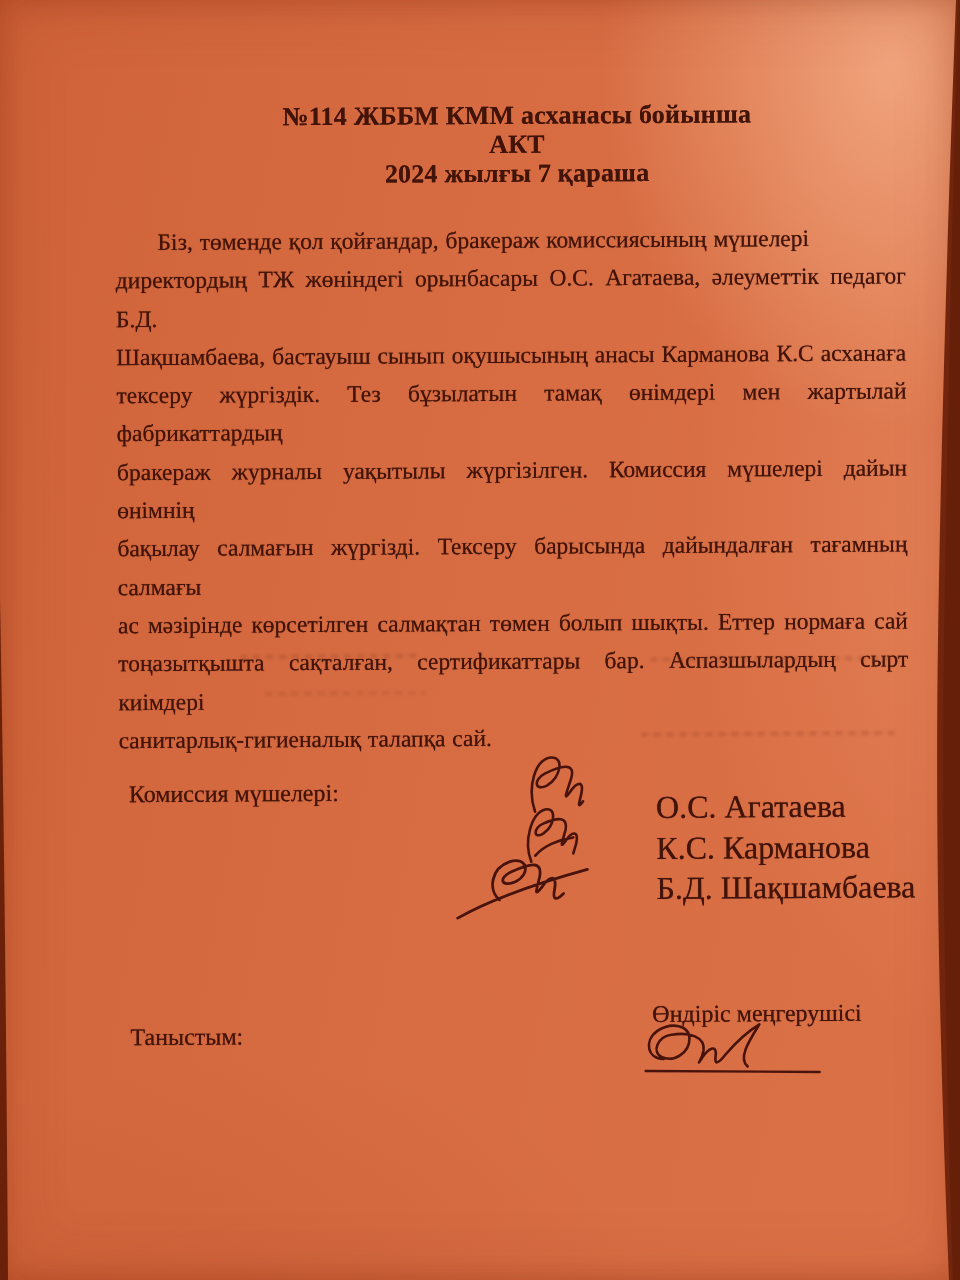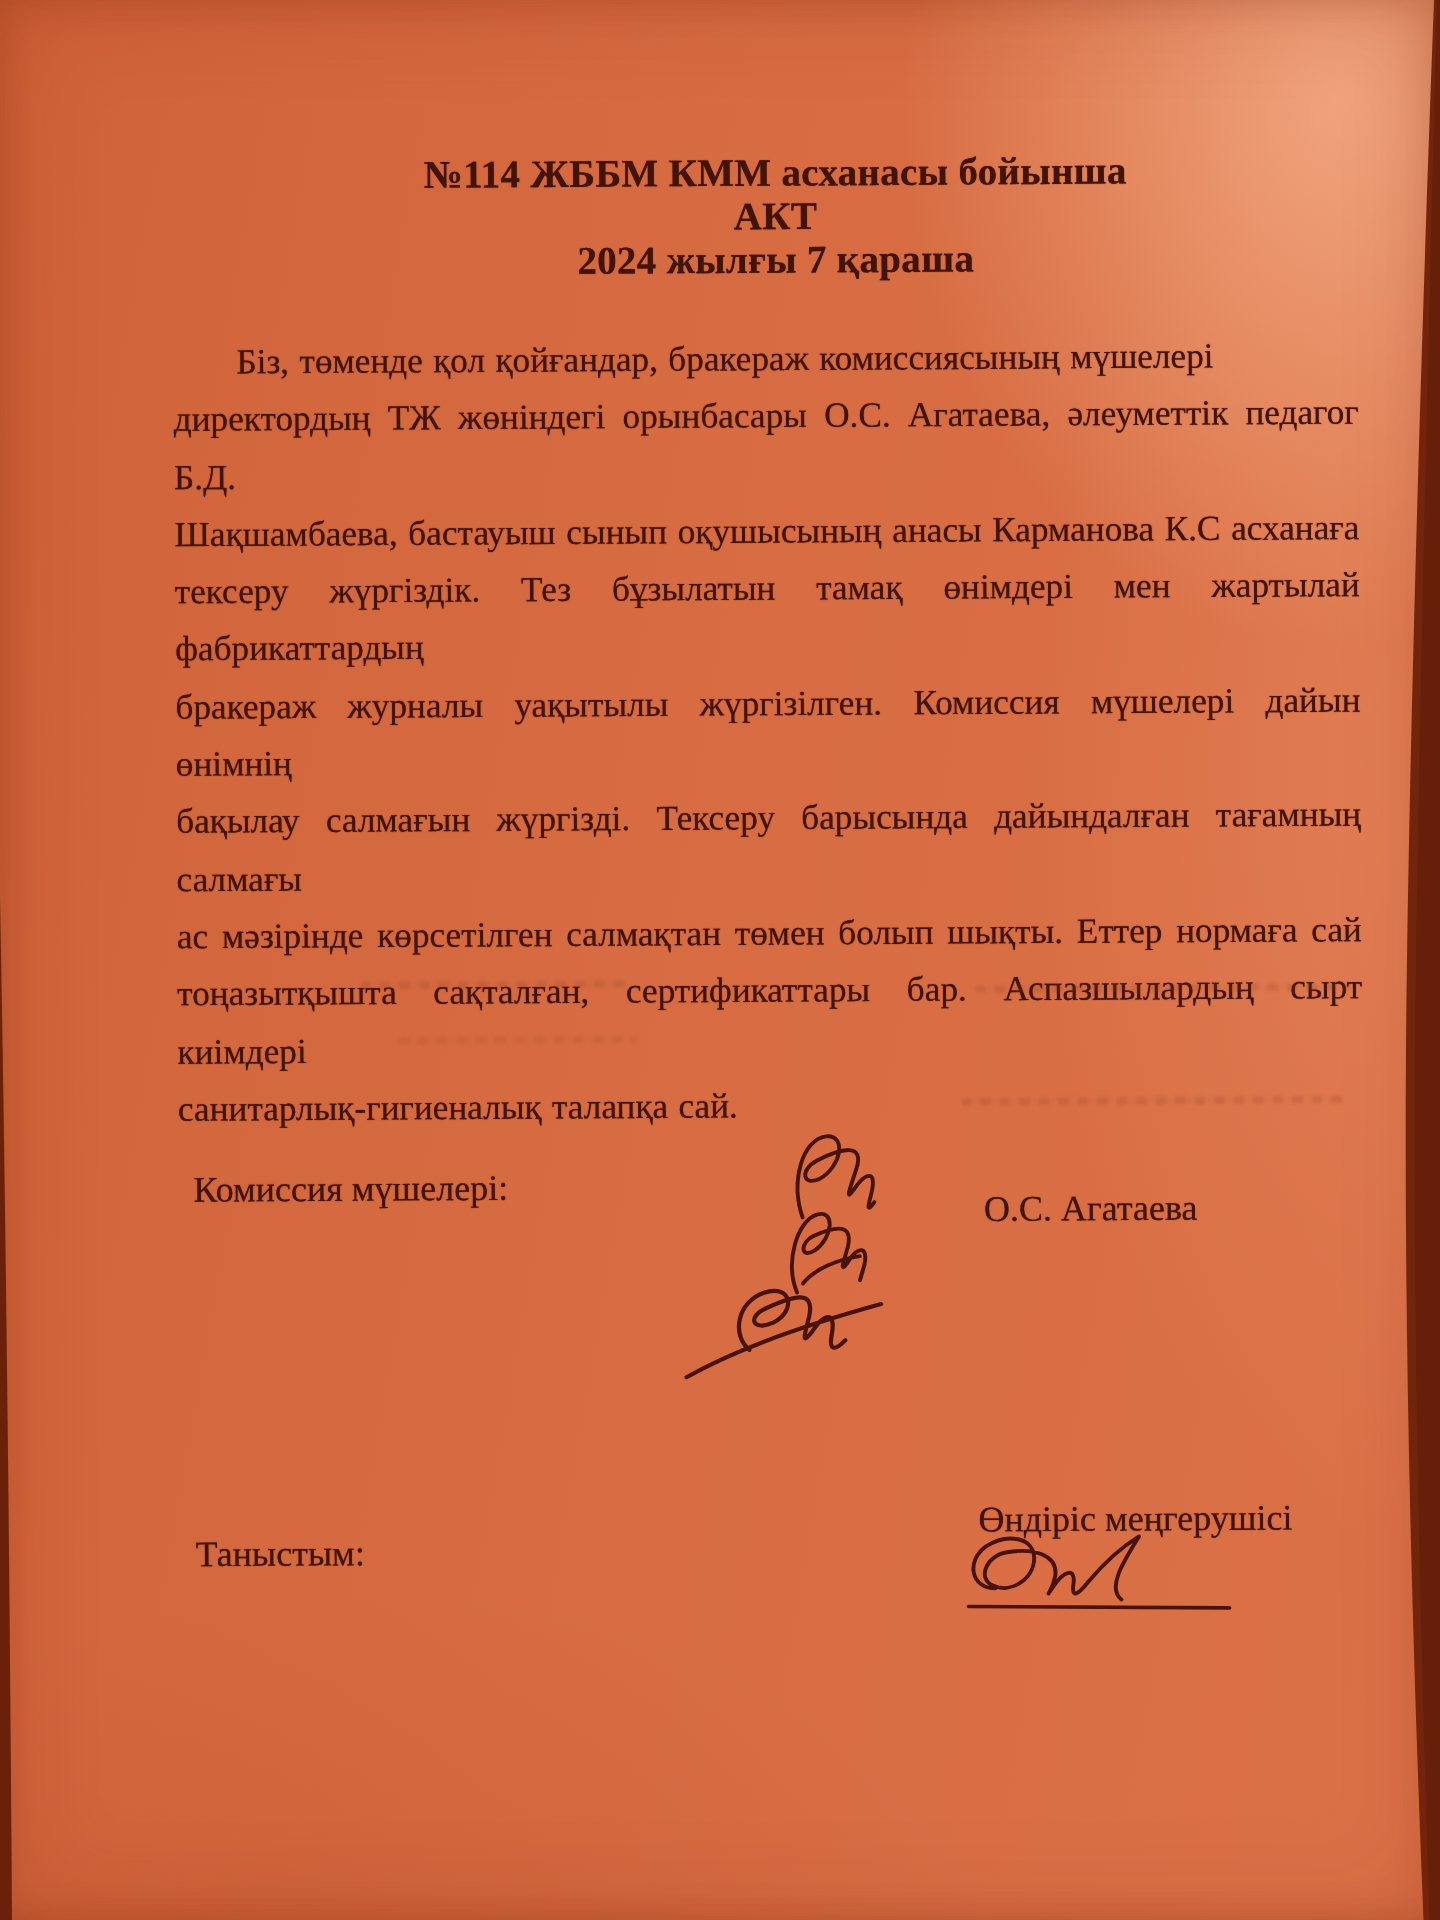--- a/index.html
+++ b/index.html
@@ -47,21 +47,21 @@
   .body-line{text-align:justify;text-align-last:justify;white-space:normal;}
   .body-line:first-child{text-indent:42px;text-align-last:left;}
   .body-line:last-child{text-align-last:left;}
   .label{
     position:absolute;font-size:24px;
     text-shadow:0 0 .7px rgba(66,20,9,.85);
   }
   .commission-label{left:128px;top:779px;}
   .member-names{
     position:absolute;left:655px;top:788px;
-    font-size:24px;line-height:40.5px;
+    font-size:32px;line-height:40.5px;
     text-shadow:0 0 .7px rgba(66,20,9,.85);
   }
   .familiarized-label{left:128px;top:1022px;}
   .production-manager-label{left:650px;top:1002px;}
   
   svg.sig{position:absolute;overflow:visible;}
   .sig path, .sig line{fill:none;stroke:#48130d;stroke-linecap:round;stroke-linejoin:round;}
   
   .ghost{
     position:absolute;height:5px;border-radius:3px;
@@ -102,20 +102,22 @@
   <div class="label commission-label">Комиссия мүшелері:</div>
 
   <svg class="sig" style="left:438px;top:750px;" width="200" height="175" viewBox="0 0 200 175">
     <path stroke-width="2.6" d="M96,62 C88,38 96,10 112,8 C126,7 122,28 108,36 C96,42 94,30 106,24 C122,16 138,12 132,30 C128,42 124,52 130,44 C138,32 146,30 142,46 C140,54 138,60 144,52"></path>
     <path stroke-width="2.6" d="M92,112 C84,92 92,64 106,60 C118,57 116,76 104,84 C94,90 94,78 104,74 C118,68 130,66 126,82 C123,92 120,100 126,92 C132,82 140,80 137,94 L134,104 M96,106 C104,96 120,90 134,88"></path>
     <path stroke-width="2.8" d="M60,150 C48,140 52,118 70,112 C88,106 92,124 76,132 C62,138 58,128 72,122 C90,114 104,110 100,128 C97,140 94,148 102,138 C110,126 118,124 115,140 C113,150 116,152 124,144 M18,168 C50,150 96,134 148,120"></path>
   </svg>
 
   <div class="member-names">
     <div>О.С. Агатаева</div>
+    <div>К.С. Карманова</div>
+    <div>Б.Д. Шақшамбаева</div>
   </div>
 
   <div class="label familiarized-label">Таныстым:</div>
 
   <div class="label production-manager-label">Өндіріс меңгерушісі</div>
 
   <svg class="sig" style="left:635px;top:1016px;" width="210" height="70" viewBox="0 0 210 70">
     <line x1="8" y1="56" x2="182" y2="58" stroke-width="2.4"></line>
     <path stroke-width="2.6" d="M26,44 C10,44 6,26 20,16 C34,7 52,10 52,24 C52,38 36,48 24,42 C14,37 20,22 34,20 C52,17 68,22 66,36 C64,46 58,52 64,44 C72,32 80,30 78,42 C77,50 80,50 88,40 C100,26 112,16 122,10 C112,26 100,44 110,52"></path>
   </svg>

